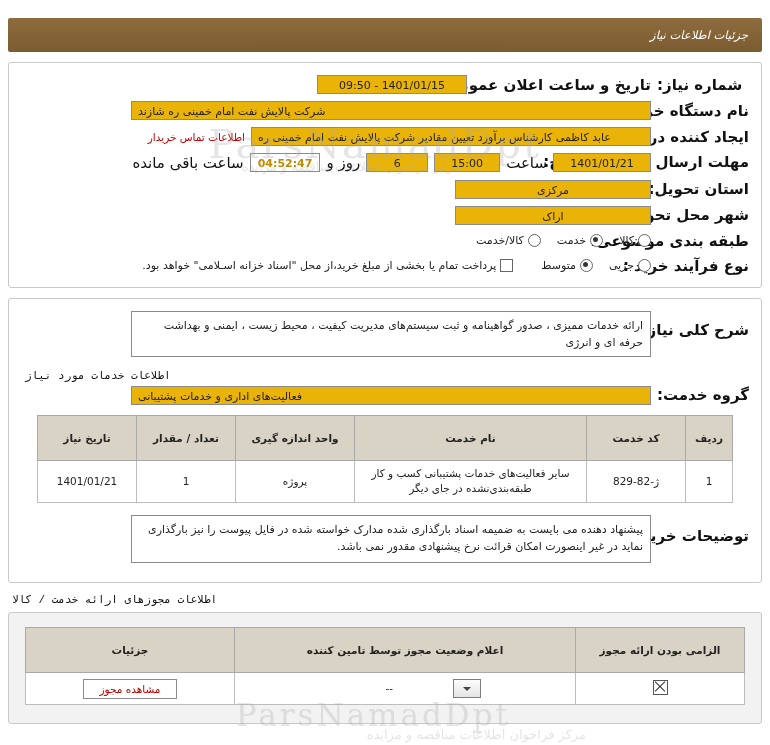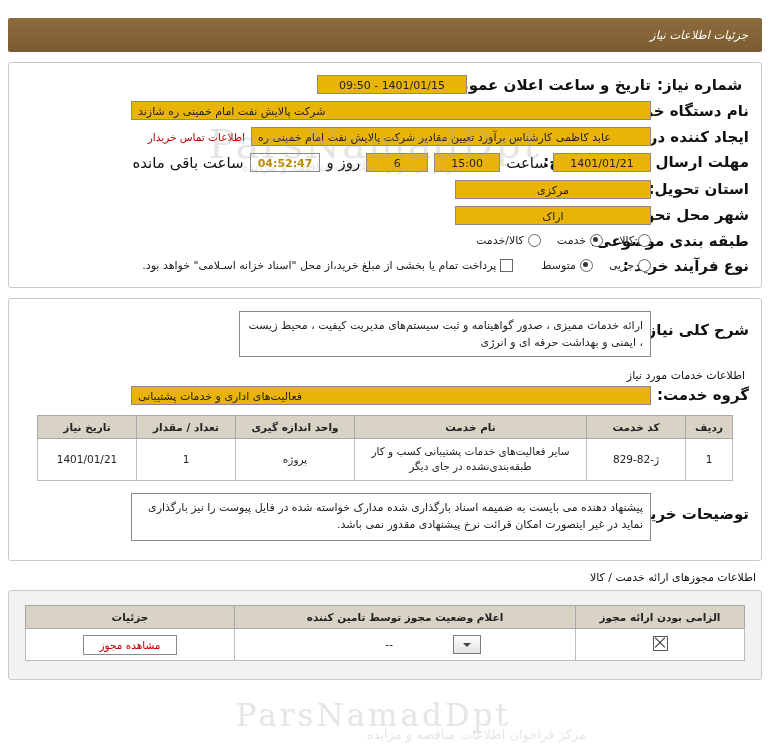--- a/index.html
+++ b/index.html
@@ -147,22 +147,23 @@
     align-items: center;
     gap: 4px;
     font-size: 11px;
     margin-left: 10px;
   }
 
   
   .section-title {
     font-size: 11px;
     margin: 12px 4px 4px 4px;
-    text-align: right;
+    text-align: left;
     color: #111;
+    font-family: Liberation Mono, monospace;
   }
 
   
   .textbox {
     border: 1px solid #8b8b8b;
     background: #fff;
     font-size: 11px;
     padding: 5px 7px;
     box-sizing: border-box;
     line-height: 1.55;
@@ -173,21 +174,21 @@
   table.grid {
     border-collapse: collapse;
     width: 100%;
     font-size: 10.5px;
     background: #fff;
   }
   table.grid th {
     background: #d9d3c6;
     border: 1px solid #a9a9a9;
     font-weight: bold;
-    padding: 5px 4px;
+    padding: 16px 4px;
     text-align: center;
     color: #222;
   }
   table.grid td {
     border: 1px solid #bdbdbd;
     padding: 5px 4px;
     text-align: center;
     vertical-align: middle;
     color: #222;
   }
@@ -330,21 +331,21 @@
     </div>
   </div>
 
   <div class="panel" style="padding:12px;">
 
     <div class="watermark wm3">ParsNamadDpt</div>
     <div class="watermark wm4">مرکز فراخوان اطلاعات مناقصه و مزایده</div>
 
     <div class="row" style="align-items:flex-start;">
       <span class="lbl" style="width:92px;text-align:left;padding-top:10px;">شرح کلی نیاز:</span>
-      <div class="textbox" style="width:412px;min-height:38px;">ارائه خدمات ممیزی ، صدور گواهینامه و ثبت سیستم‌های مدیریت کیفیت ، محیط زیست ، ایمنی و بهداشت حرفه ای و انرژی</div>
+      <div class="textbox" style="width:520px;min-height:38px;">ارائه خدمات ممیزی ، صدور گواهینامه و ثبت سیستم‌های مدیریت کیفیت ، محیط زیست ، ایمنی و بهداشت حرفه ای و انرژی</div>
     </div>
 
     <div class="section-title">اطلاعات خدمات مورد نیاز</div>
 
     <div class="row">
       <span class="lbl" style="width:92px;text-align:left;">گروه خدمت:</span>
       <div class="box left" style="width:520px;">فعالیت‌های اداری و خدمات پشتیبانی</div>
     </div>
 
     <div class="tbl-wrap" style="margin-top:10px;">

